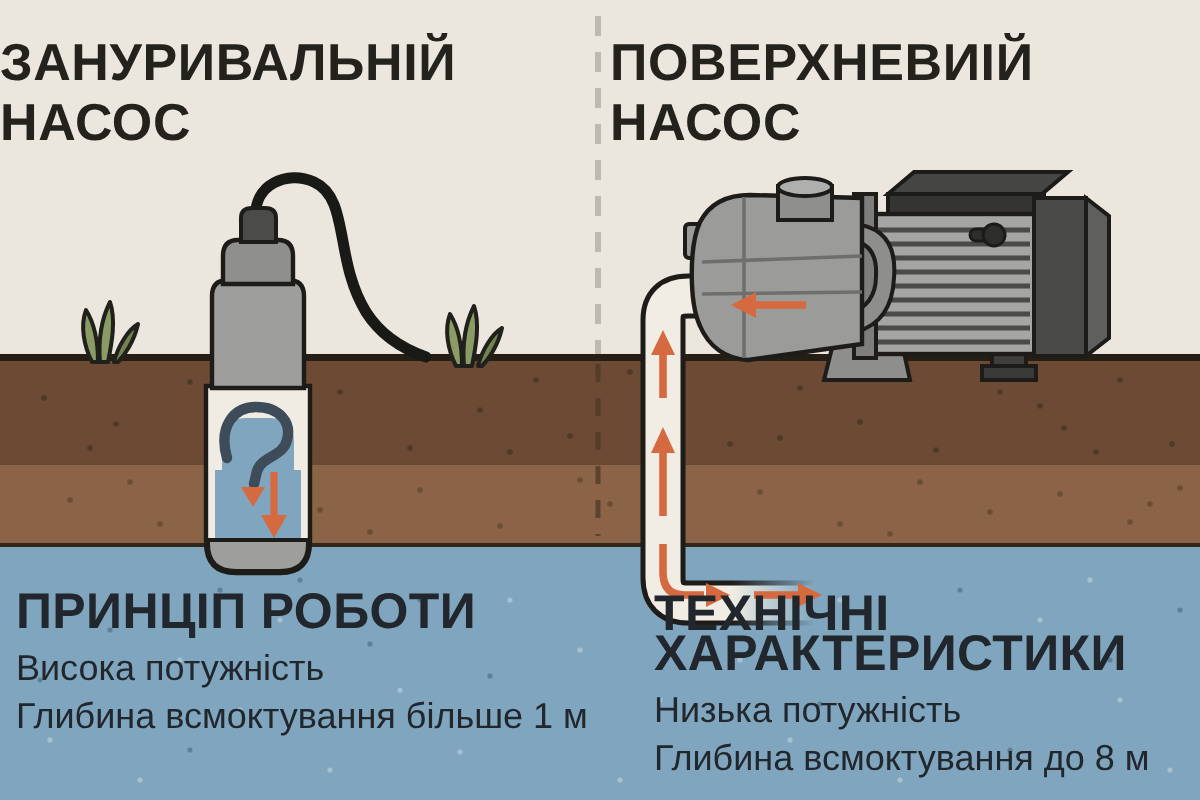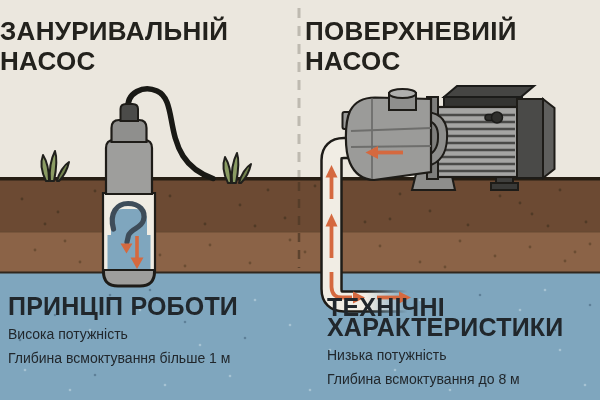--- a/index.html
+++ b/index.html
@@ -11,21 +11,21 @@
   .stage svg{position:absolute;left:0;top:0;}
   .txt{position:absolute;color:#23221D;}
   .title{top:16px;font-weight:bold;font-size:26px;line-height:30px;letter-spacing:.3px;}
   .title-left{left:0;width:300px;}
   .title-right{left:305px;width:340px;}
   .bottom{color:#21272C;}
   .bottom-left{left:8px;width:290px;top:296px;}
   .bottom-right{left:327px;width:300px;top:297px;}
   .panel-heading{font-weight:bold;font-size:25px;line-height:20px;letter-spacing:.2px;}
   .gap-after-heading{margin-bottom:10px;}
-  .panel-line{font-size:14px;line-height:17px;font-weight:500;margin-top:7px;}
+  .panel-line{font-size:18px;line-height:17px;font-weight:500;margin-top:7px;}
 </style>
 </head>
 <body>
 
 <div class="stage">
 
   <svg width="600" height="400" viewBox="0 0 600 400">
     <defs>
       <linearGradient id="pipeFade" x1="0" y1="0" x2="1" y2="0">
         <stop offset="0" stop-color="#7FA6BE" stop-opacity="0"></stop>

